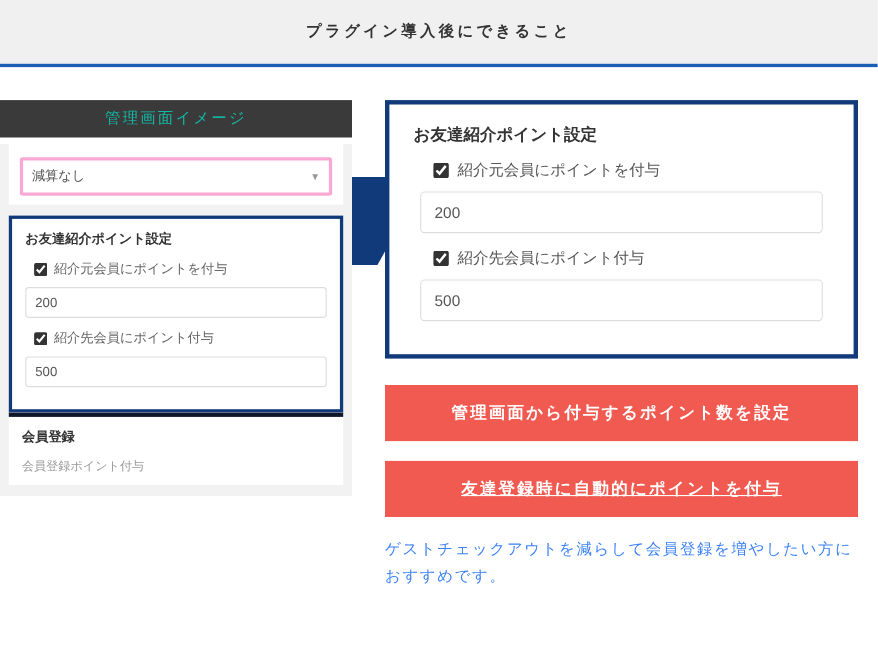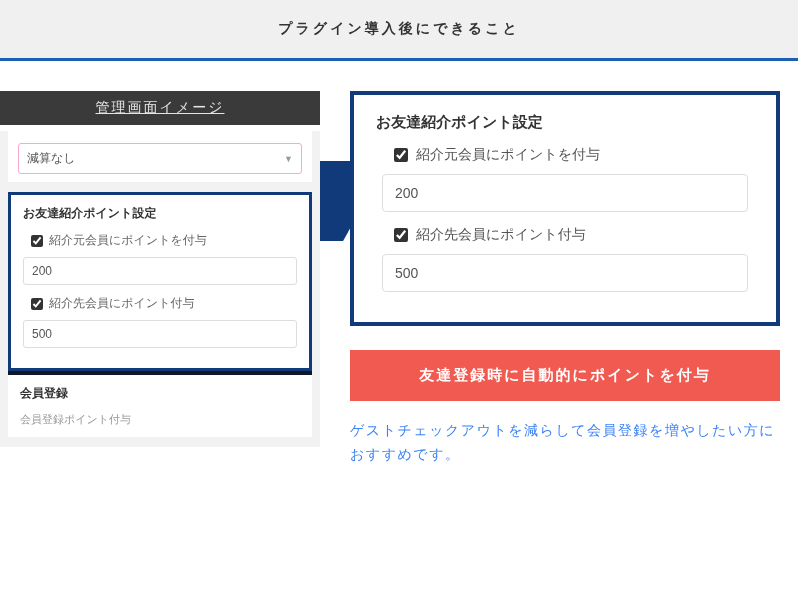--- a/index.html
+++ b/index.html
@@ -22,47 +22,46 @@
       position: relative;
     }
 
     .left-col {
       width: 320px;
       position: relative;
     }
 
     .panel-header {
       background: #3a3a3a;
-      color: #e5e5e5;
+      color: #14b8a6;
       text-align: center;
       padding: 8px 0;
       font-size: 14px;
       letter-spacing: 2px;
-      text-decoration: underline;
     }
 
     .admin-panel {
       background: #f2f2f2;
       padding: 0 8px 10px 8px;
     }
 
     .sub-block {
       background: #fff;
       padding: 8px 10px;
       margin-top: 6px;
     }
 
     .small-label {
       font-size: 11px;
       color: #888;
       display: block;
     }
 
     .select-like {
-      border: 1px solid #f9a8d4;
+      border: 3px solid #f9a8d4;
       border-radius: 3px;
       padding: 6px 8px;
       font-size: 12px;
       color: #555;
       margin-top: 4px;
       background: #fff;
       display: flex;
       justify-content: space-between;
       align-items: center;
     }
@@ -149,21 +148,21 @@
     .orange-btn {
       background: #f15a50;
       color: #fff;
       text-align: center;
       padding: 16px 6px;
       font-size: 15px;
       letter-spacing: 2px;
       margin-top: 24px;
       font-weight: bold;
     }
-    .orange-btn + .orange-btn { margin-top: 18px; }
+    .orange-btn + .orange-btn { margin-top: 18px; text-decoration: underline; }
 
     .body-text {
       font-size: 14px;
       color: #3b82f6;
       letter-spacing: 1.5px;
       line-height: 1.7;
       margin-top: 18px;
     }
 
     
@@ -240,17 +239,18 @@
       </label>
       <div class="big-value-input">200</div>
 
       <label class="big-check-row">
         <input type="checkbox" checked="" style="">
         <span>紹介先会員にポイント付与</span>
       </label>
       <div class="big-value-input">500</div>
     </div>
 
+    <div class="orange-btn">管理画面から付与するポイント数を設定</div>
     <div class="orange-btn">友達登録時に自動的にポイントを付与</div>
 
     <div class="body-text">ゲストチェックアウトを減らして会員登録を増やしたい方におすすめです。</div>
   </div>
 </div>
 
 </body></html>

